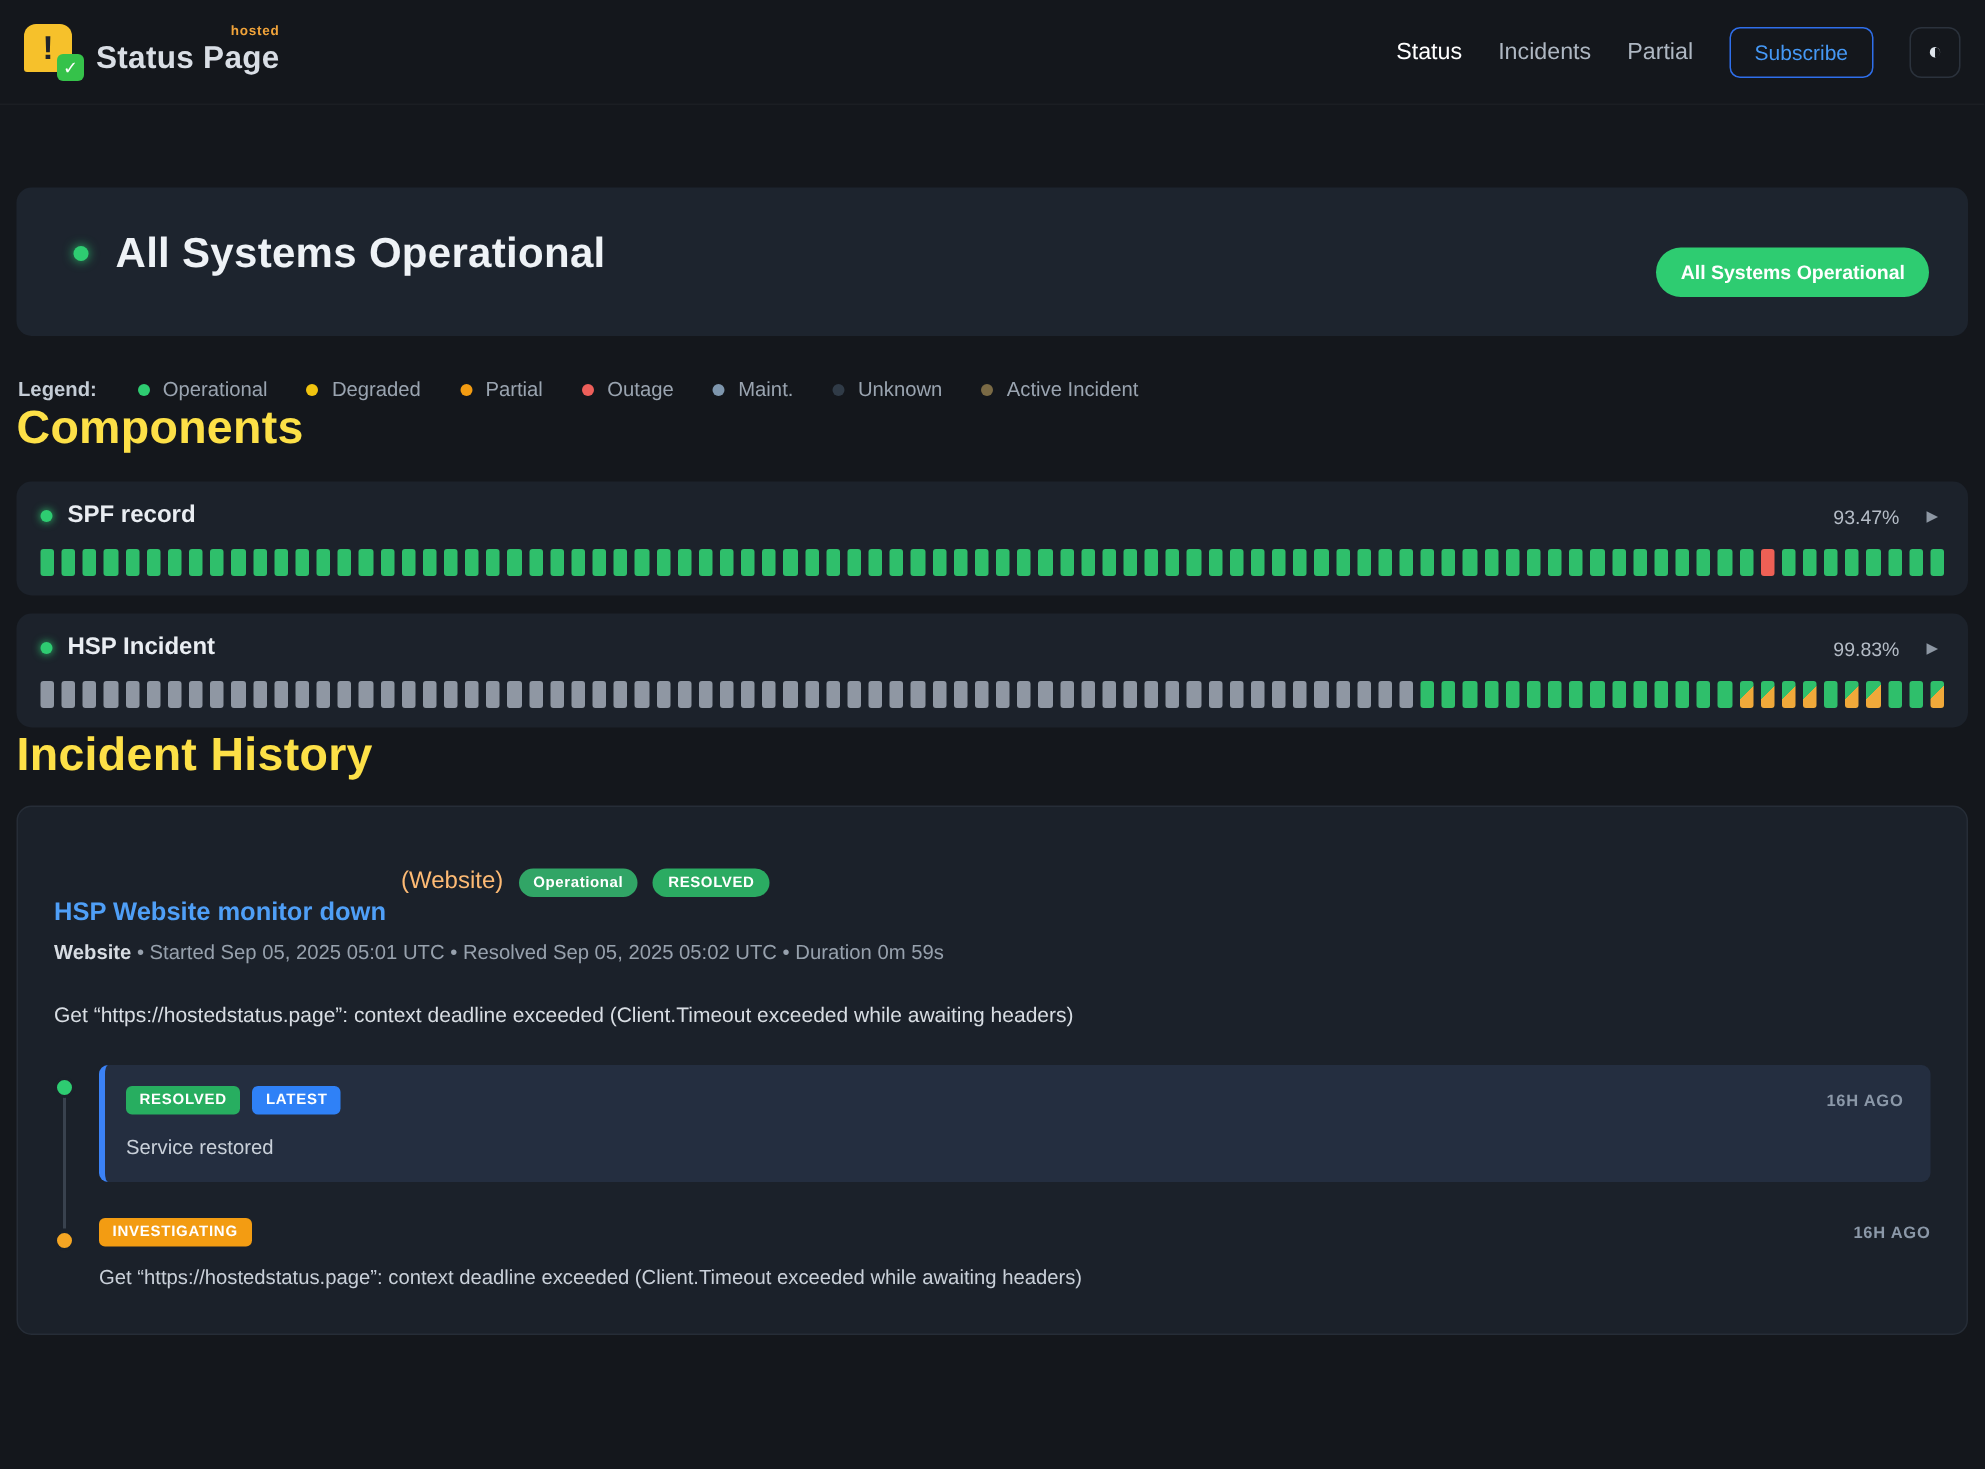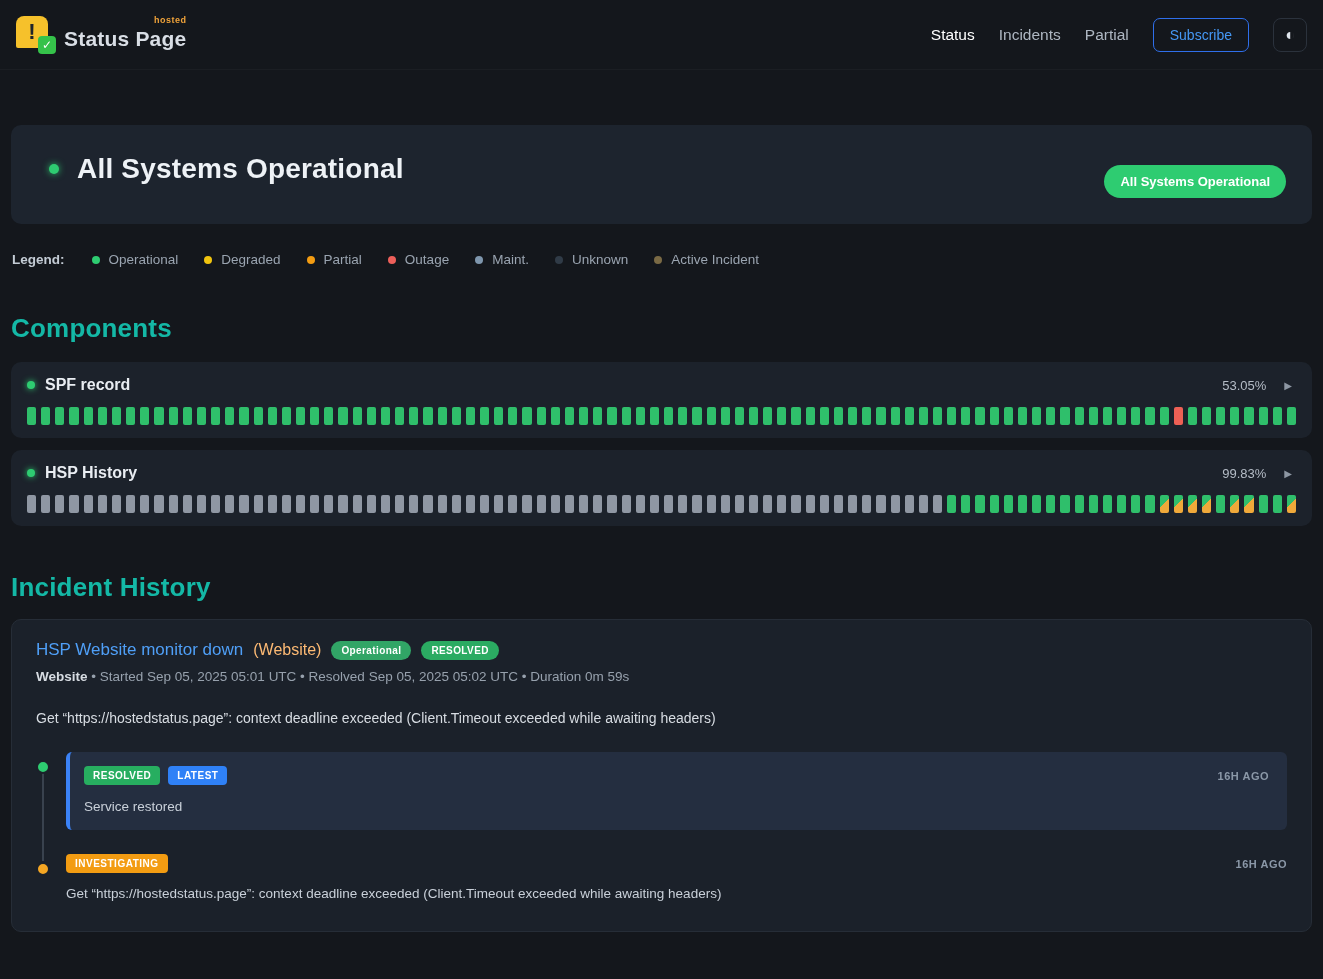--- a/index.html
+++ b/index.html
@@ -92,21 +92,21 @@
   }
 
   
   .legend { margin-top: 28px; display: flex; align-items: center; gap: 26px; padding-left: 1px; }
   .legend-title { font-size: 13.5px; font-weight: 700; color: #c4ccd5; }
   .legend-item { display: flex; align-items: center; gap: 9px; }
   .ldot { width: 8px; height: 8px; border-radius: 50%; display: inline-block; }
   .llabel { font-size: 13.5px; color: #9aa4b0; }
 
   
-  .section-heading { margin-top: 46px; font-size: 26px; font-weight: 700; color: #14b8a6; letter-spacing: .2px; }
+  .section-heading { font-size: 31px; font-weight: 700; color: #fde047; letter-spacing: .2px; }
 
   
   .components-list { margin-top: 18px; display: flex; flex-direction: column; gap: 12px; }
   .component-card {
     background: #1c222b;
     border-radius: 10px;
     padding: 14px 16px 13px 16px;
   }
   .comp-head { display: flex; align-items: center; gap: 10px; margin-bottom: 13px; }
   .cdot { width: 8px; height: 8px; border-radius: 50%; }
@@ -121,21 +121,21 @@
   .date-suffix { font-size: 13px; font-weight: 400; color: #8a94a0; }
 
   .incident-card {
     margin-top: 16px;
     background: #1b212a;
     border: 1px solid #262d37;
     border-radius: 10px;
     padding: 20px 24px 30px 24px;
   }
   .incident-title-row { display: flex; align-items: center; gap: 10px; flex-wrap: wrap; }
-  .incident-link { font-size: 17px; font-weight: 400; color: #4f9ff7; text-decoration: none; cursor: pointer; }
+  .incident-link { font-size: 17px; font-weight: 700; color: #4f9ff7; text-decoration: none; cursor: pointer; margin-top: 40px; }
   .incident-suffix { font-size: 16px; color: #fdba74; }
   .pill {
     font-size: 10px; font-weight: 700; letter-spacing: .4px;
     padding: 4px 10px; border-radius: 10px; color: #fff; white-space: nowrap;
   }
   .pill.green { background: #2bab62; }
   .pill.green2 { background: #31a566; }
   .incident-meta { margin-top: 9px; font-size: 13.5px; color: #97a1ad; }
   .incident-meta b { color: #d7dce2; font-weight: 700; }
   .incident-desc { margin-top: 26px; font-size: 14px; color: #d8dde3; }
@@ -238,21 +238,21 @@
         </div>
       </div>
   </div>
 
   <h2 class="section-heading">Components</h2>
   <div class="components-list">
       <section class="component-card">
         <div class="comp-head">
           <span class="cdot" style="background: rgb(46, 204, 113); box-shadow: rgb(46, 204, 113) 0px 0px 6px;"></span>
           <span class="cname">SPF record</span>
-          <span class="cpct">53.05%</span>
+          <span class="cpct">93.47%</span>
           <span class="cchev">▶</span>
         </div>
         <div class="bars">
           <span class="bar" style="background: rgb(47, 191, 107);"></span>
           <span class="bar" style="background: rgb(47, 191, 107);"></span>
           <span class="bar" style="background: rgb(47, 191, 107);"></span>
           <span class="bar" style="background: rgb(47, 191, 107);"></span>
           <span class="bar" style="background: rgb(47, 191, 107);"></span>
           <span class="bar" style="background: rgb(47, 191, 107);"></span>
           <span class="bar" style="background: rgb(47, 191, 107);"></span>
@@ -337,21 +337,21 @@
           <span class="bar" style="background: rgb(47, 191, 107);"></span>
           <span class="bar" style="background: rgb(47, 191, 107);"></span>
           <span class="bar" style="background: rgb(47, 191, 107);"></span>
           <span class="bar" style="background: rgb(47, 191, 107);"></span>
           <span class="bar" style="background: rgb(47, 191, 107);"></span>
         </div>
       </section>
       <section class="component-card">
         <div class="comp-head">
           <span class="cdot" style="background: rgb(46, 204, 113); box-shadow: rgb(46, 204, 113) 0px 0px 6px;"></span>
-          <span class="cname">HSP History</span>
+          <span class="cname">HSP Incident</span>
           <span class="cpct">99.83%</span>
           <span class="cchev">▶</span>
         </div>
         <div class="bars">
           <span class="bar" style="background: rgb(143, 151, 163);"></span>
           <span class="bar" style="background: rgb(143, 151, 163);"></span>
           <span class="bar" style="background: rgb(143, 151, 163);"></span>
           <span class="bar" style="background: rgb(143, 151, 163);"></span>
           <span class="bar" style="background: rgb(143, 151, 163);"></span>
           <span class="bar" style="background: rgb(143, 151, 163);"></span>

